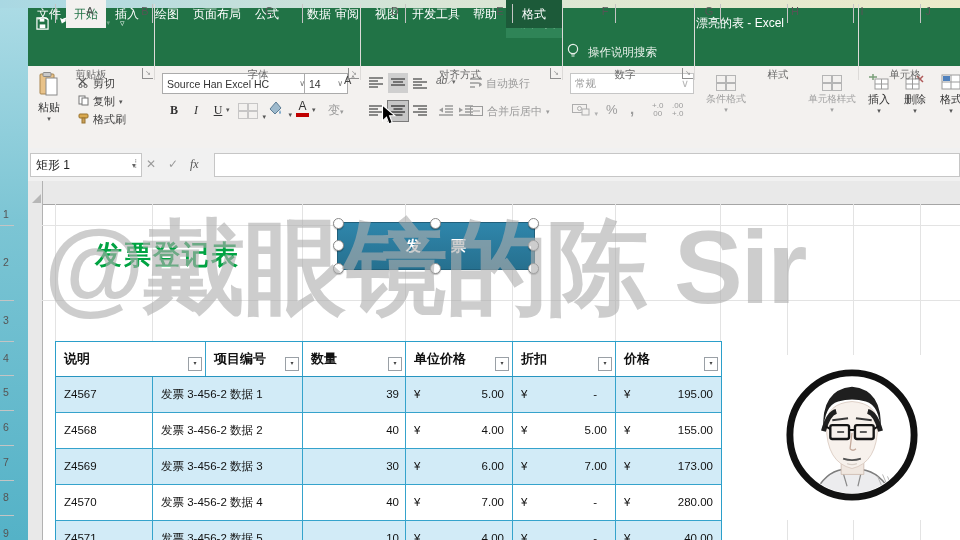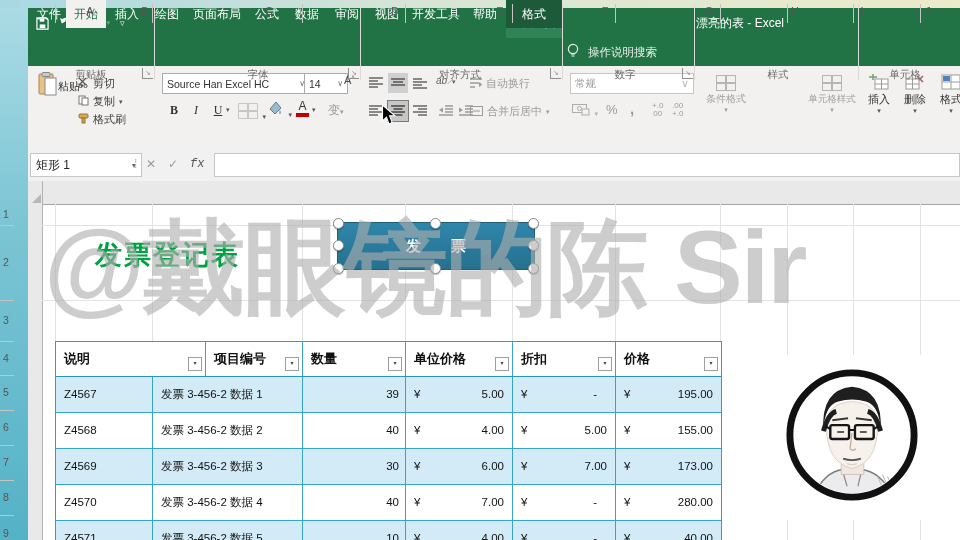--- a/index.html
+++ b/index.html
@@ -23,21 +23,21 @@
        color:#fff;font-size:12px;cursor:default;}
   .tab.active{background:#f3f1ef;color:#217346;}
   .tab.ctx{background:#1c5a39;}
   .search{left:566px;top:38px;height:28px;display:flex;align-items:center;gap:8px;color:#e9f1eb;font-size:11.5px;}
   
   .ribbon{left:28px;top:66px;width:932px;height:82px;background:#f3f1ef;border-bottom:1px solid #c9c7c5;}
   .gsep{position:absolute;top:4px;width:1px;height:76px;background:#dcdad8;}
   .glabel{position:absolute;top:68px;font-size:10.5px;color:#6b6b6b;text-align:center;width:90px;margin-left:-45px;}
   .launcher{position:absolute;top:68px;width:10px;height:10px;border-left:1px solid #8f8f8f;border-bottom:1px solid #8f8f8f;
             font-size:7px;color:#8f8f8f;line-height:9px;text-align:center;}
-  .btn-lg{position:absolute;display:flex;align-items:center;font-size:11px;color:#333;}
+  .btn-lg{position:absolute;display:flex;flex-direction:column;align-items:center;font-size:11px;color:#333;}
   .small-item{position:absolute;display:flex;align-items:center;gap:4px;font-size:11px;color:#3c3c3c;}
   .combo{position:absolute;background:#fff;border:1px solid #ababab;font-size:10.5px;color:#333;
          display:flex;align-items:center;padding:0 4px;justify-content:space-between;}
   .combo .cv{font-size:8px;color:#777;}
   .fmt-btn{position:absolute;width:20px;height:20px;display:flex;align-items:center;justify-content:center;
            font-size:12px;color:#333;}
   .sel{background:#cfcfcf;}
   .hov{background:#c6c6c6;outline:1px solid #7a7a7a;}
   .dis{color:#9b9b9b;text-align:center;}
   .styles-btn{position:absolute;display:flex;flex-direction:column;align-items:center;color:#a0a0a0;font-size:10px;line-height:11px;}
@@ -126,21 +126,21 @@
   <div class="abs ctx-label">绘图工具</div>
   <div class="abs doc-title">漂亮的表 - Excel</div>
 
   <div class="abs tabrow"></div>
   <div class="tab" style="left:28px;width:42px">文件</div>
   <div class="tab active" style="left:66px;width:40px">开始</div>
   <div class="tab" style="left:108px;width:38px">插入</div>
   <div class="tab" style="left:148px;width:38px">绘图</div>
   <div class="tab" style="left:188px;width:58px">页面布局</div>
   <div class="tab" style="left:248px;width:38px">公式</div>
-  <div class="tab" style="left:288px;width:38px">数据</div>
+  <div class="tab" style="left:300px;width:38px">数据</div>
   <div class="tab" style="left:328px;width:38px">审阅</div>
   <div class="tab" style="left:368px;width:38px">视图</div>
   <div class="tab" style="left:408px;width:56px">开发工具</div>
   <div class="tab" style="left:466px;width:38px">帮助</div>
   <div class="tab ctx" style="left:506px;width:56px">格式</div>
   <div class="abs search">
     <span><svg width="14" height="16" viewBox="0 0 14 16">
           <circle cx="7" cy="6" r="4.6" fill="none" stroke="#e9f1eb" stroke-width="1.2"></circle>
           <path d="M5,11 h4 M5.5,13 h3" stroke="#e9f1eb" stroke-width="1.2"></path>
         </svg></span>
@@ -356,21 +356,21 @@
   </div>
 
   <div class="abs fbar"></div>
   <div class="abs namebox">
     <span>矩形 1</span>
     <span style="font-size:8px;color:#666">▾</span>
   </div>
   <div class="fx-ctl" style="left:134px;letter-spacing:-1px;color:#b0b0b0">⁞</div>
   <div class="fx-ctl" style="left:146px">✕</div>
   <div class="fx-ctl" style="left:168px">✓</div>
-  <div class="fx-ctl" style="left:190px;color:#555;font-style:italic;font-family:Liberation Mono, monospace">fx</div>
+  <div class="fx-ctl" style="left:190px;color:#555;font-style:italic;font-family:Liberation Serif, serif">fx</div>
   <div class="abs finput"><span></span></div>
 
   <div class="abs sheet"></div>
 
   <div class="abs colhdr"></div>
   <div class="abs corner"></div>
   <span class="abs collab" style="left:90px">A</span>
   <span class="abs collab" style="left:145px">B</span>
   <span class="abs collab" style="left:269px">C</span>
   <span class="abs collab" style="left:395px">D</span>

